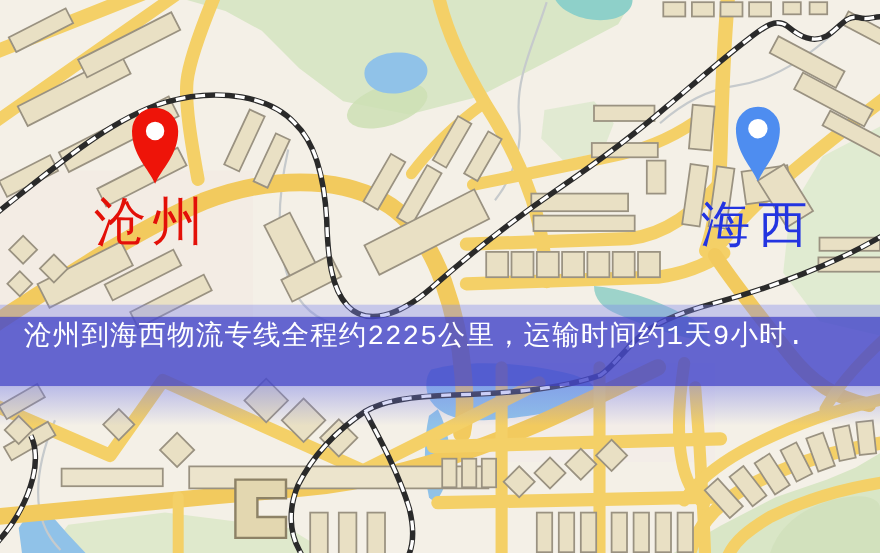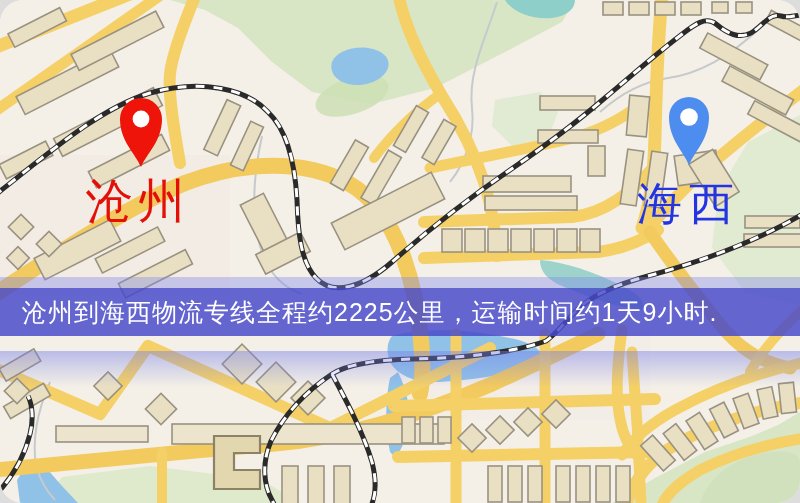--- a/index.html
+++ b/index.html
@@ -1,29 +1,29 @@
 <!DOCTYPE html>
 <html><head>
 <meta charset="utf-8">
 <style>
   html,body{margin:0;padding:0;background:#ddd;}
   .stage{position:relative;width:800px;height:503px;overflow:hidden;
-         font-family:Liberation Sans, sans-serif;background:#f4f0e7;border-radius:23px;}
+         font-family:Liberation Mono, monospace;background:#f4f0e7;}
   .stage svg.mapsvg{position:absolute;left:0;top:0;}
   .pin{position:absolute;width:56px;height:76px;pointer-events:auto;}
   .pin-origin{left:113px;top:95px;}
   .pin-dest{left:661px;top:93px;}
   .map-label{position:absolute;font-weight:400;white-space:nowrap;
              text-shadow:0 0 1px rgba(255,255,255,.25);}
   .label-origin{left:86px;top:170px;font-size:47px;letter-spacing:5px;color:#e31008;}
   .label-dest{left:637px;top:174px;font-size:45px;letter-spacing:7px;color:#2334e0;text-align:right;}
   .tint-top{position:absolute;left:0;top:277px;width:800px;height:11px;
             background:rgba(126,133,236,.38);}
-  .banner{position:absolute;left:0;top:288px;width:800px;height:48px;
-          background:rgba(72,74,203,.84);display:flex;align-items:center;}
+  .banner{position:absolute;left:0;top:288px;width:800px;height:63px;
+          background:rgba(72,74,203,.84);display:flex;align-items:flex-start;}
   .banner-text{color:#ffffff;font-size:25px;padding-left:22px;letter-spacing:1px;}
   .tint-bottom{position:absolute;left:0;top:351px;width:800px;height:36px;
                background:linear-gradient(180deg,rgba(118,126,233,.46),rgba(118,126,233,0));}
 </style>
 </head>
 <body>
 
 <div class="stage">
 
   <svg class="mapsvg" width="800" height="503" viewBox="0 0 800 503">

